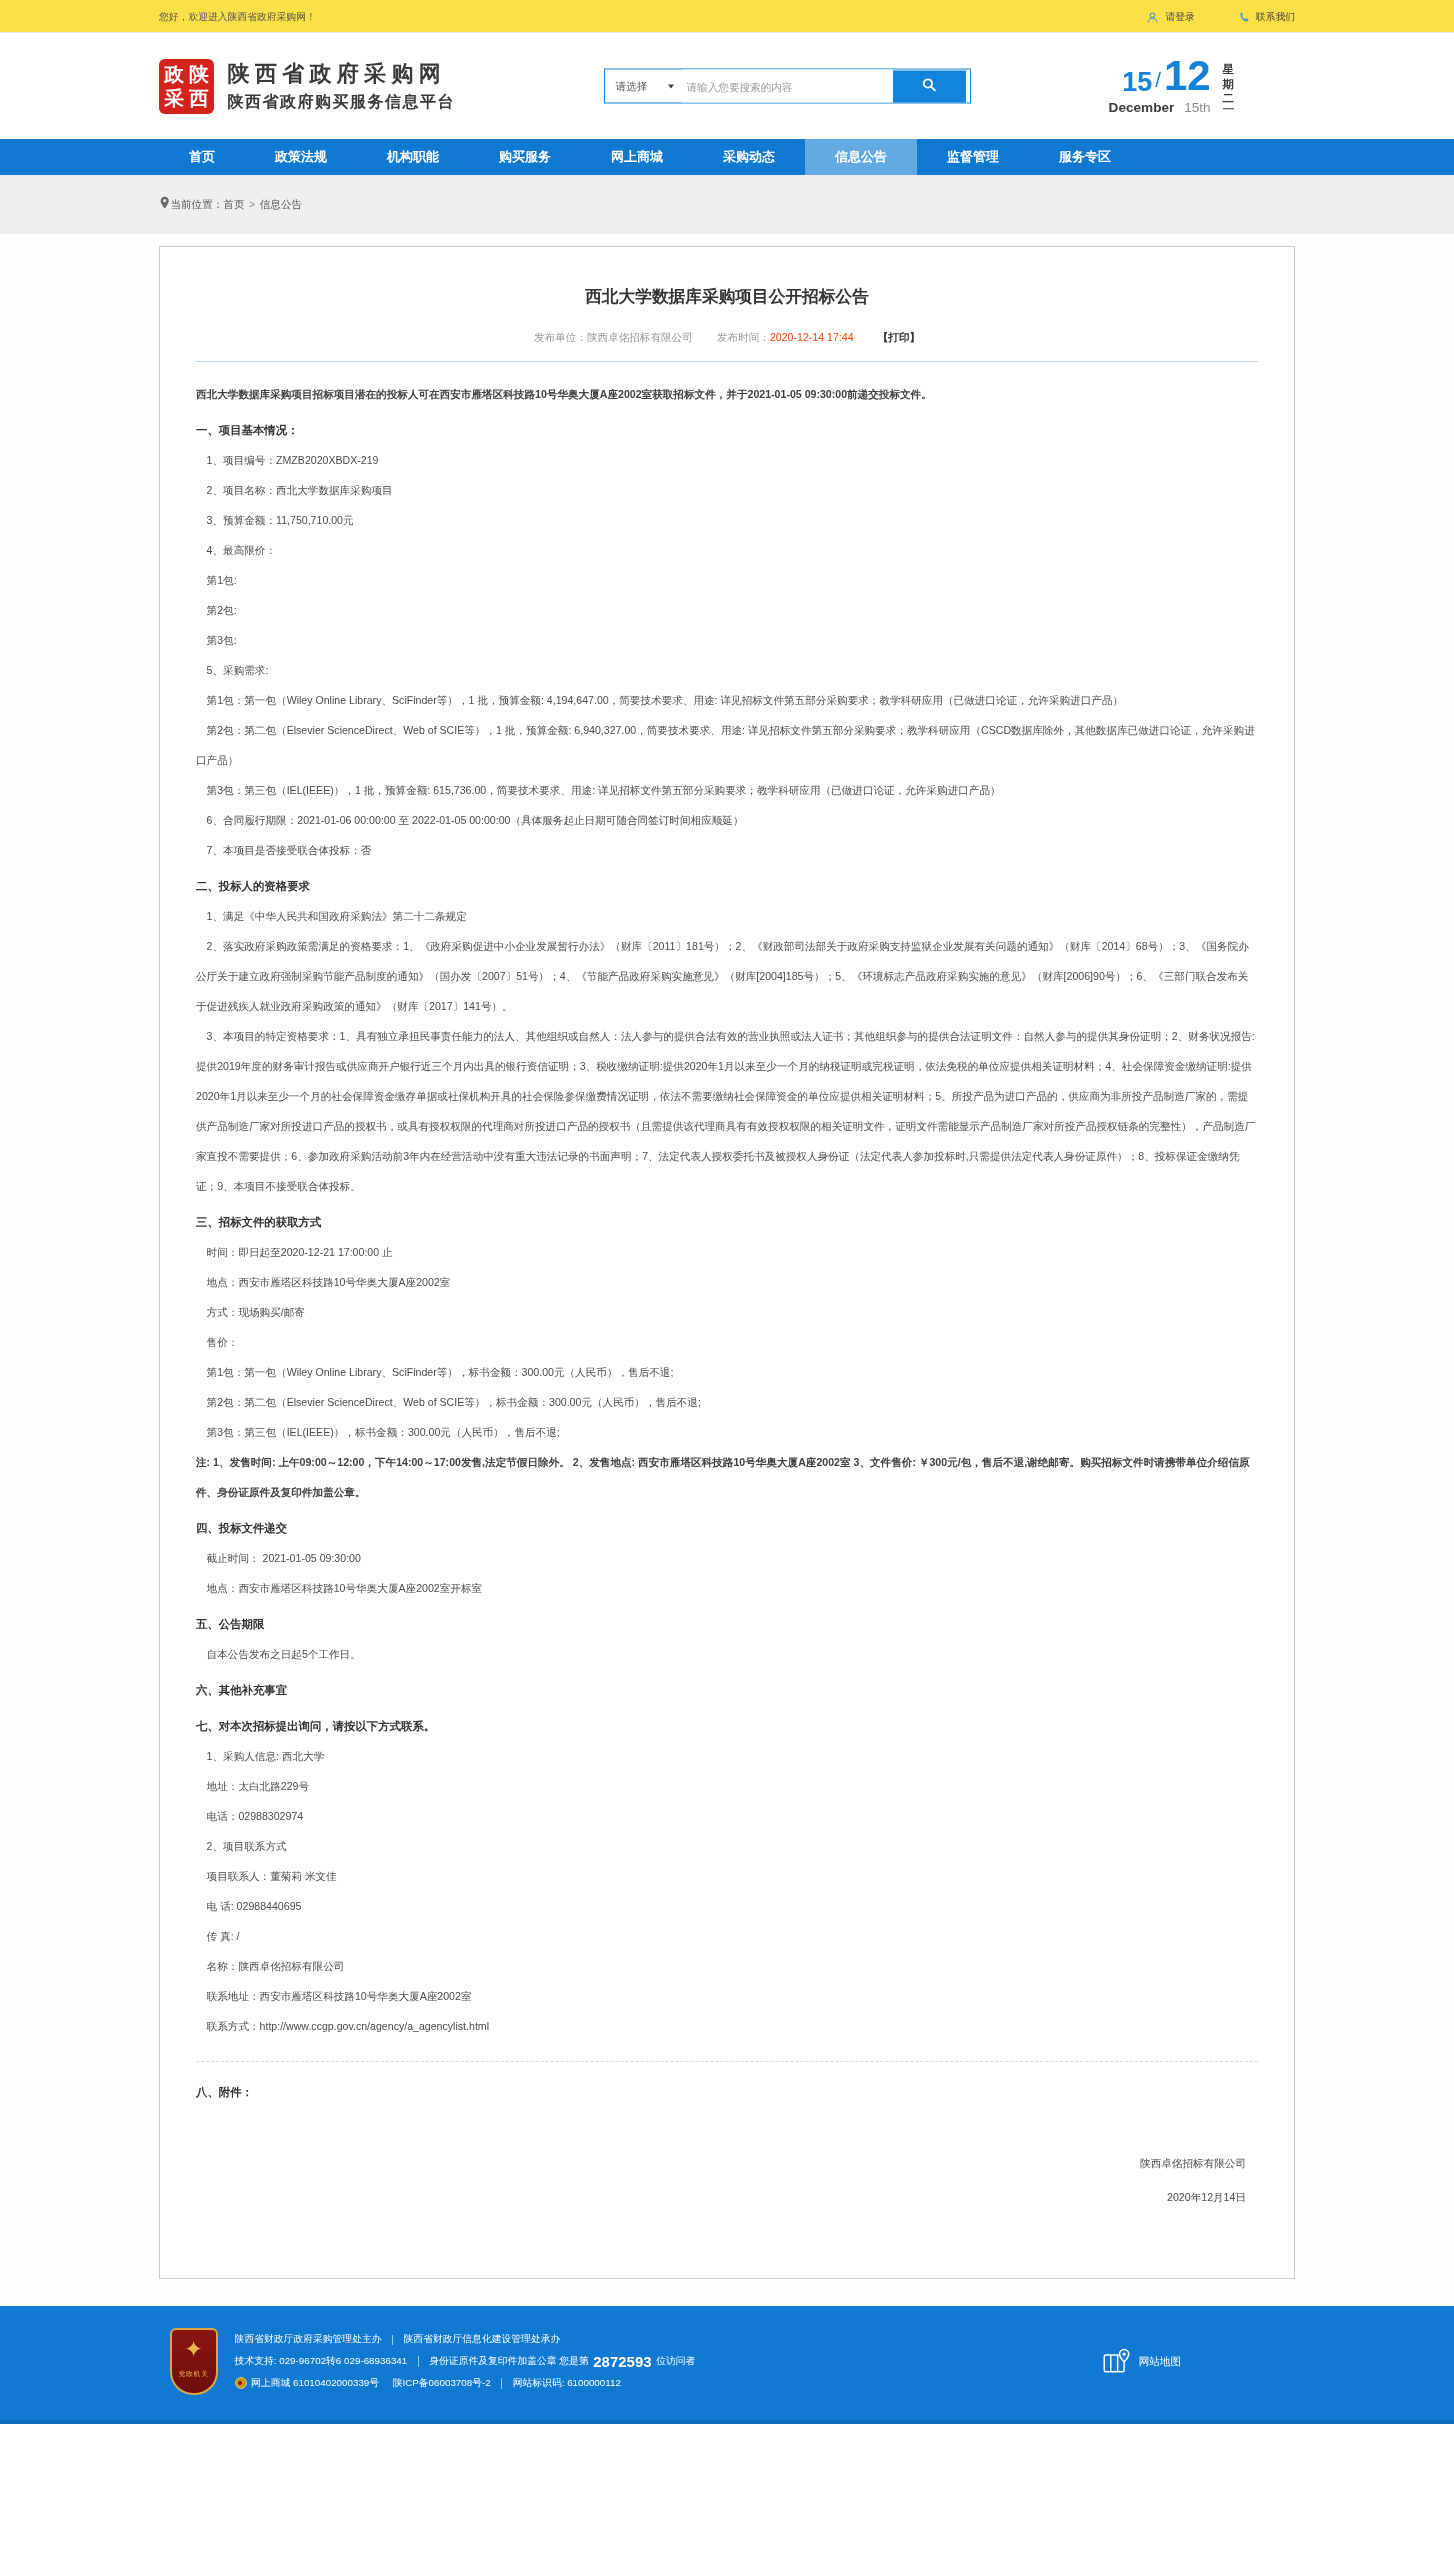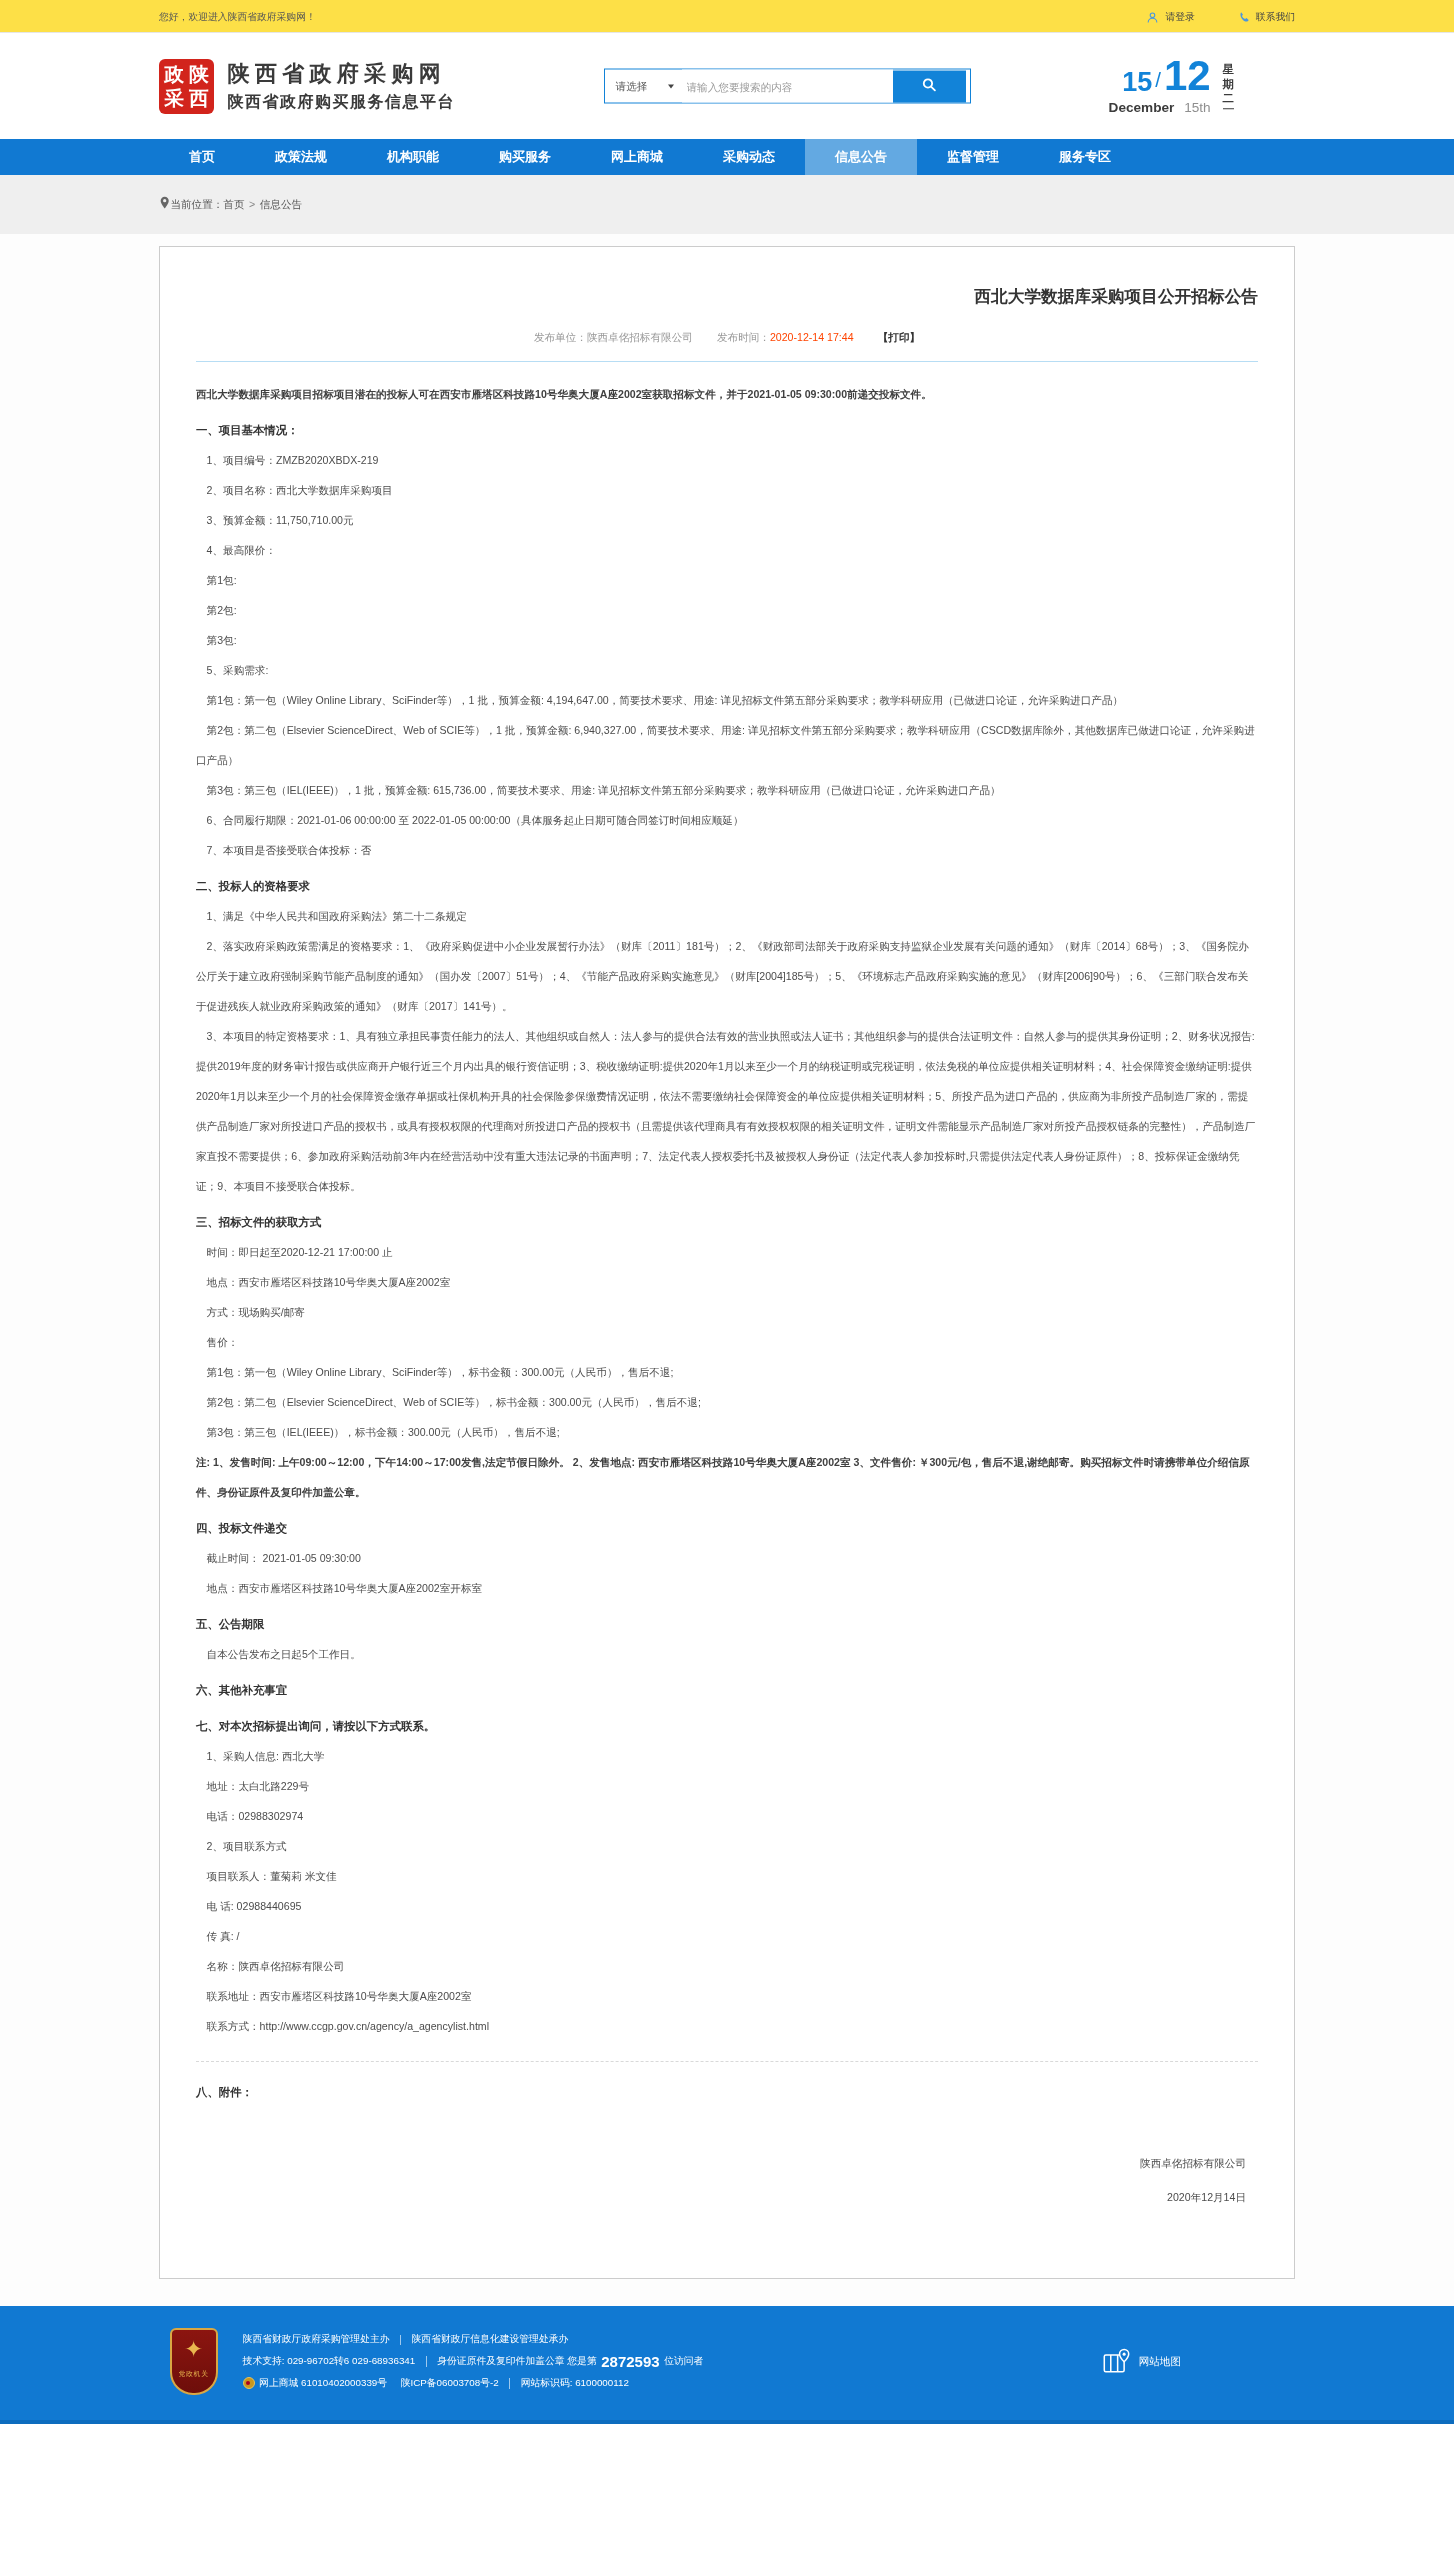--- a/index.html
+++ b/index.html
@@ -79,21 +79,21 @@
   
   .crumb-strip { height:59px; background:#efefef; }
   .crumb-strip .container { height:59px; display:flex; align-items:center; gap:0; }
   .crumb-text { font-size:10.6px; color:#555; }
   .crumb-link { cursor:pointer; }
   .crumb-sep { color:#888; margin:0 4.5px; }
 
   
   .main-area { background:#fdfdfd; padding:12px 0 27px 0; }
   .card { width:1136px; margin:0 auto; background:#fff; border:0.8px solid #cccccc; padding:36px 36px 34px 36px; }
-  .article-title { text-align:right; font-size:16.7px; font-weight:bold; color:#333; margin:1.5px 0 0 0; }
+  .article-title { text-align:center; font-size:16.7px; font-weight:bold; color:#333; margin:1.5px 0 0 0; }
   .article-meta {
     text-align:center; margin-top:23px; padding-bottom:16.7px; border-bottom:0.8px solid #b7ddf4;
     font-size:10.6px; color:#999;
   }
   .article-meta .meta-item { margin:0 10.6px; }
   .meta-time { color:#ff4400; }
   .meta-print { color:#333; font-weight:bold; cursor:pointer; }
 
   .article-body { padding-top:16.7px; }
   .article-body p { margin:0; font-size:10.6px; line-height:30px; color:#4c4c4c; }
@@ -110,21 +110,21 @@
   
   .footer { background:#1179d2; border-bottom:4.5px solid #0d6cbe; }
   .footer .container { padding:21px 0 23px 0; display:flex; align-items:center; }
   .emblem {
     width:48px; height:67px; flex:none; margin-left:10.6px;
     background:linear-gradient(#8c1510,#6d0e0a); border:2.3px solid #d9a743;
     border-radius:6px 6px 23px 23px; position:relative; text-align:center;
   }
   .emblem .emblem-glyph { color:#e9b64f; font-size:23px; line-height:39px; }
   .emblem .emblem-label { color:#e9b64f; font-size:6.8px; letter-spacing:0.8px; display:block; }
-  .footer-lines { margin-left:25px; color:#fff; font-size:9.8px; flex:1; }
+  .footer-lines { margin-left:17px; color:#fff; font-size:9.8px; flex:1; }
   .footer-line { display:flex; align-items:center; margin:6.8px 0; }
   .fsep { display:inline-block; width:0.8px; height:10.6px; background:rgba(255,255,255,.6); margin:0 10.6px; }
   .visitor-count { font-size:15px; font-weight:bold; margin:0 4.5px; }
   .badge-icon {
     width:12px; height:12px; border-radius:50%; background:#c8971f; border:1.5px solid #e5c35c;
     display:inline-block; margin-right:4.5px; flex:none; position:relative;
   }
   .badge-icon::after { content:""; position:absolute; left:2.3px; top:2.3px; width:4.5px; height:4.5px; border-radius:50%; background:#a02; }
   .sitemap { display:flex; align-items:center; gap:7.6px; color:#fff; font-size:10.6px; cursor:pointer; margin-right:114px; }
 </style>

